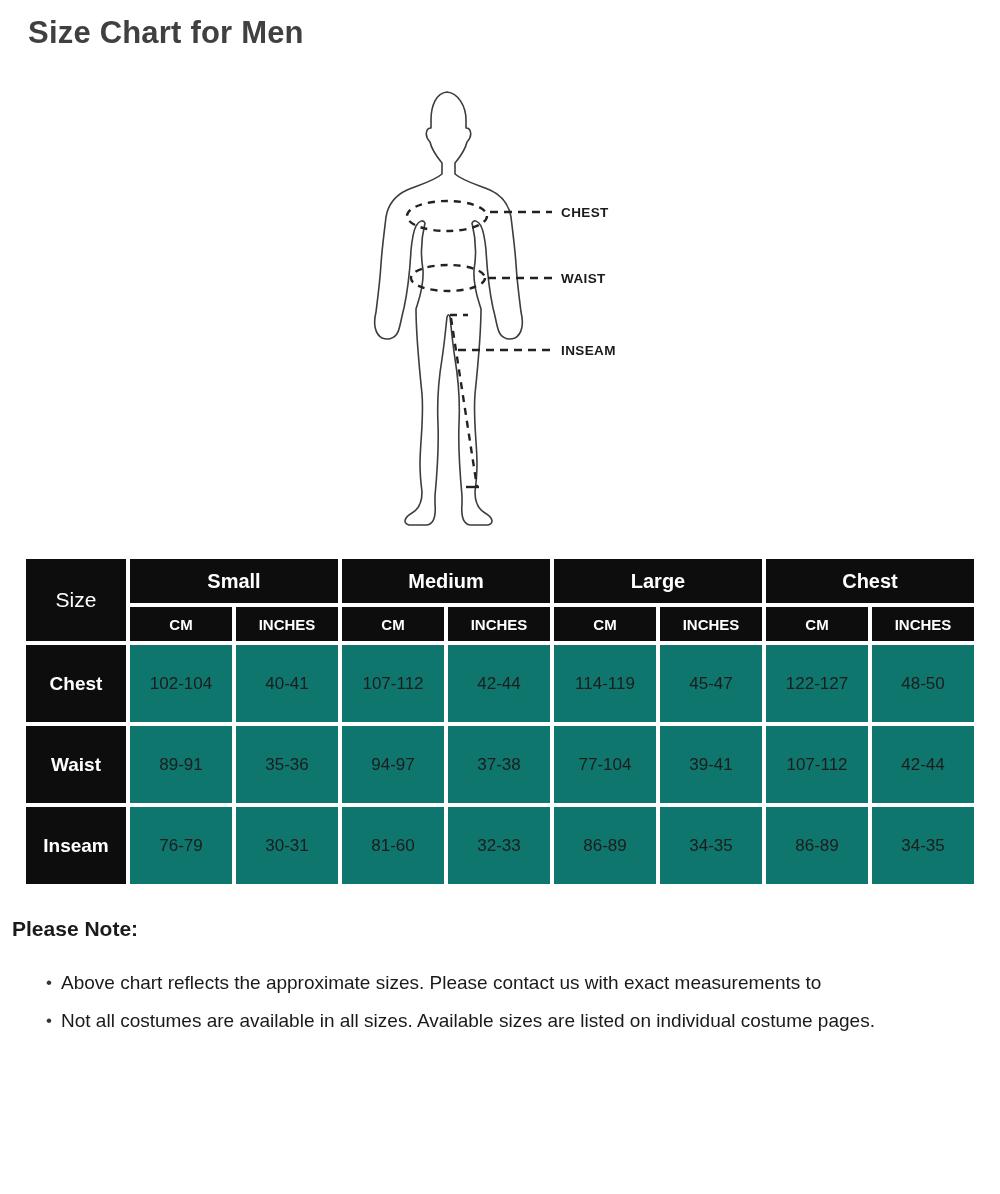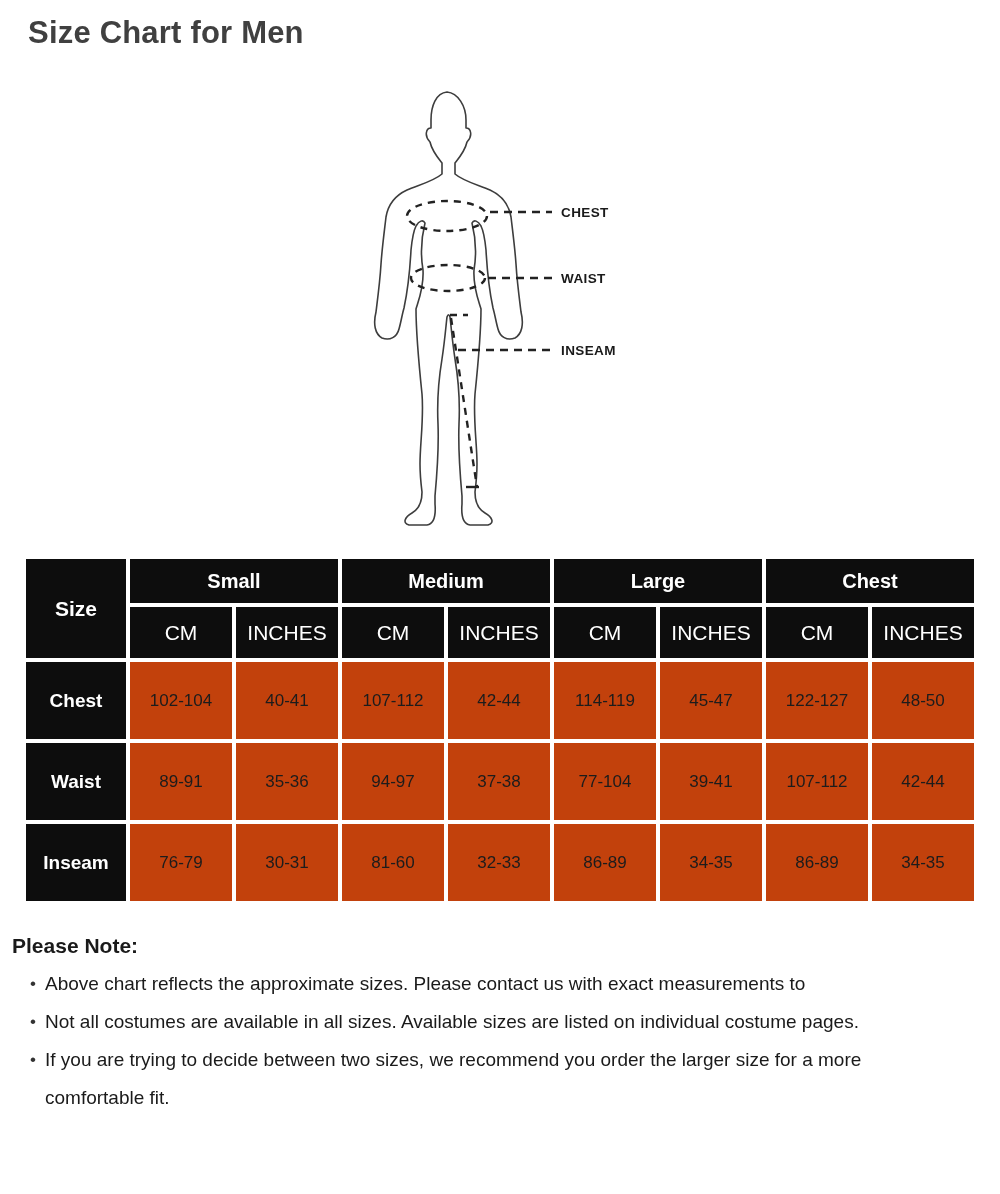--- a/index.html
+++ b/index.html
@@ -18,29 +18,29 @@
   table.size-chart {
     margin:11px 0 0 22px;
     width:956px;
     border-collapse:separate; border-spacing:4px;
     table-layout:fixed;
   }
   table.size-chart th, table.size-chart td {
     text-align:center; vertical-align:middle; padding:0;
   }
   .hdr { background:#0d0d0d; color:#ffffff; }
-  th.corner { font-size:21px; font-weight:bold; }
+  th.corner { font-size:21px; font-weight:normal; }
   th.grp { height:44px; font-size:20px; font-weight:bold; }
-  th.unit { height:51px; font-size:21px; font-weight:normal; }
+  th.unit { height:34px; font-size:15px; font-weight:bold; }
   th.rowlabel { background:#0d0d0d; color:#ffffff; font-size:19px; font-weight:bold; height:77px; }
-  td.val { background:#c2410c; color:#1c1c1c; font-size:17px; height:77px; }
+  td.val { background:#0f766e; color:#1c1c1c; font-size:17px; height:77px; }
 
   .notes { margin:22px 8px 0 12px; font-size:19px; line-height:38px; }
   .notes-heading { font-size:21px; line-height:38px; font-weight:bold; margin:0; }
-  .notes ul { list-style:none; margin:0; padding:0 0 0 18px; }
+  .notes ul { list-style:none; margin:16px; padding:0 0 0 18px; }
   .notes li { position:relative; padding-left:15px; }
   .notes li::before {
     content:"\2022"; position:absolute; left:0; top:0;
     font-size:17px; color:#333;
   }
   .notes .line { display:block; }
 </style>
 </head>
 <body>
 
@@ -188,18 +188,14 @@
 
 <div class="notes">
   <p class="notes-heading">Please Note:</p>
   <ul>
     <li>
       <span class="line">Above chart reflects the approximate sizes. Please contact us with exact measurements to</span>
     </li>
     <li>
       <span class="line">Not all costumes are available in all sizes. Available sizes are listed on individual costume pages.</span>
     </li>
-    <li>
-      <span class="line">If you are trying to decide between two sizes, we recommend you order the larger size for a more</span>
-      <span class="line">comfortable fit.</span>
-    </li>
   </ul>
 </div>
 
 </body></html>

